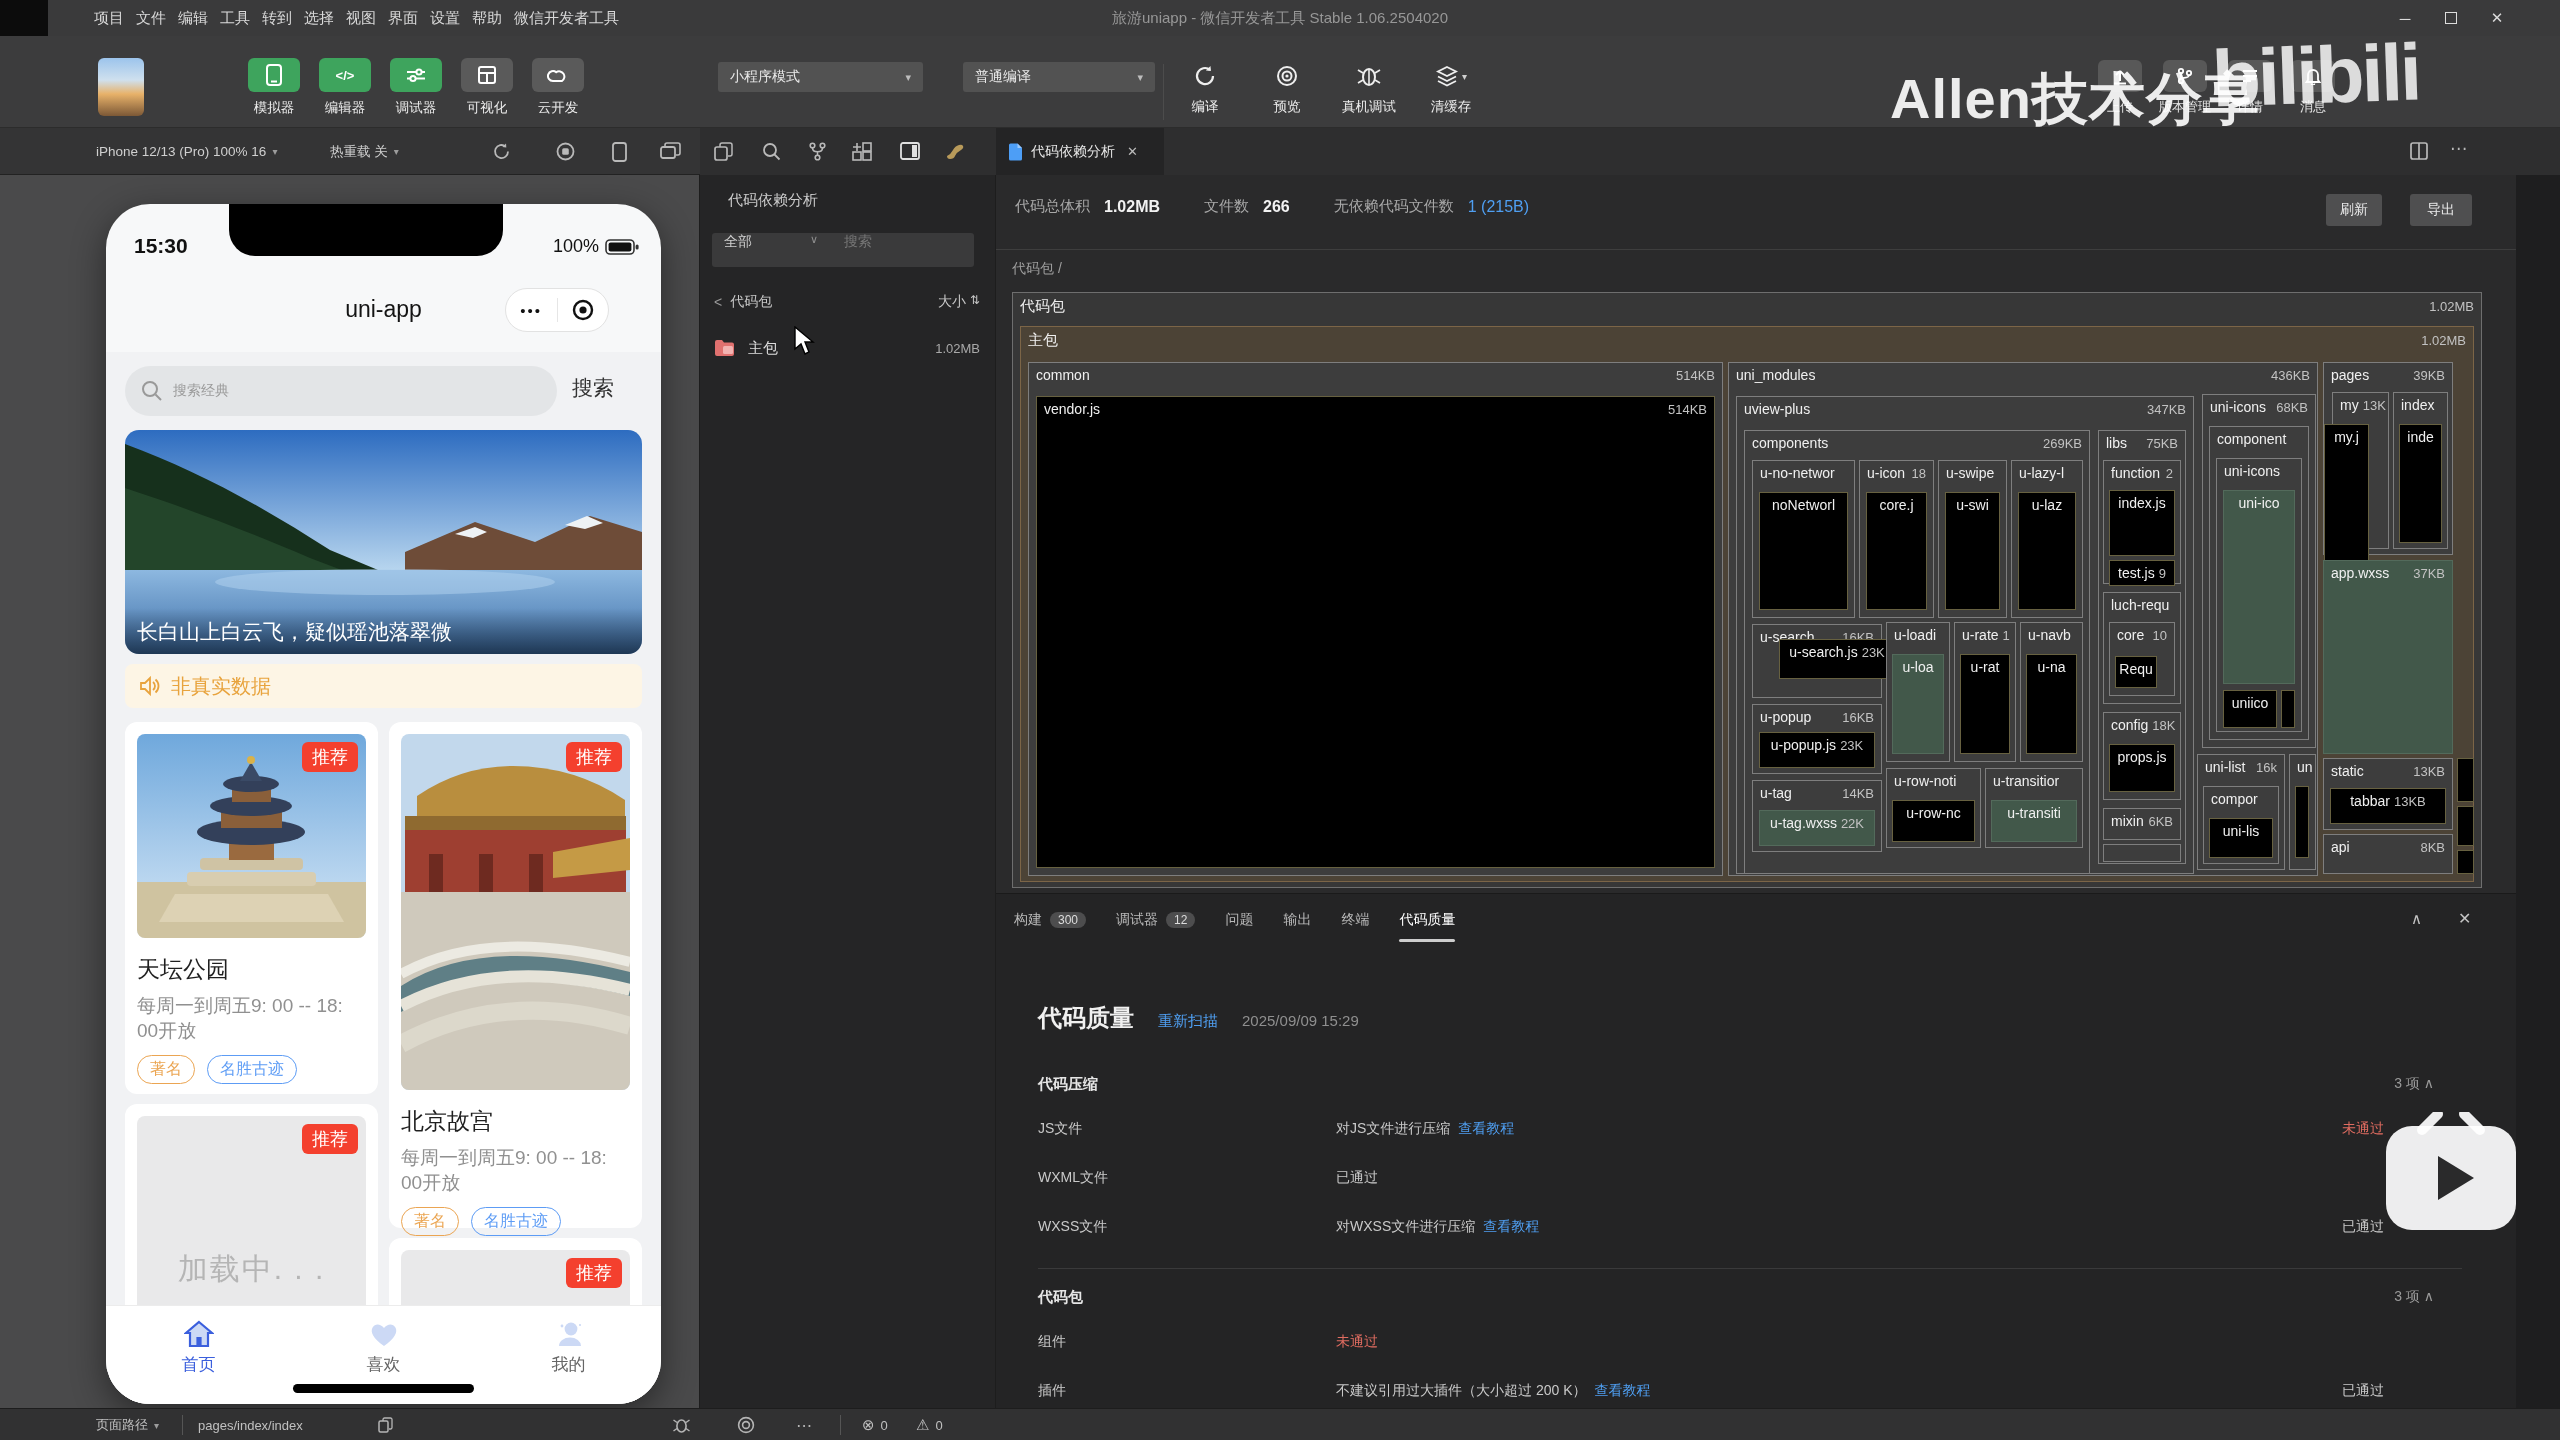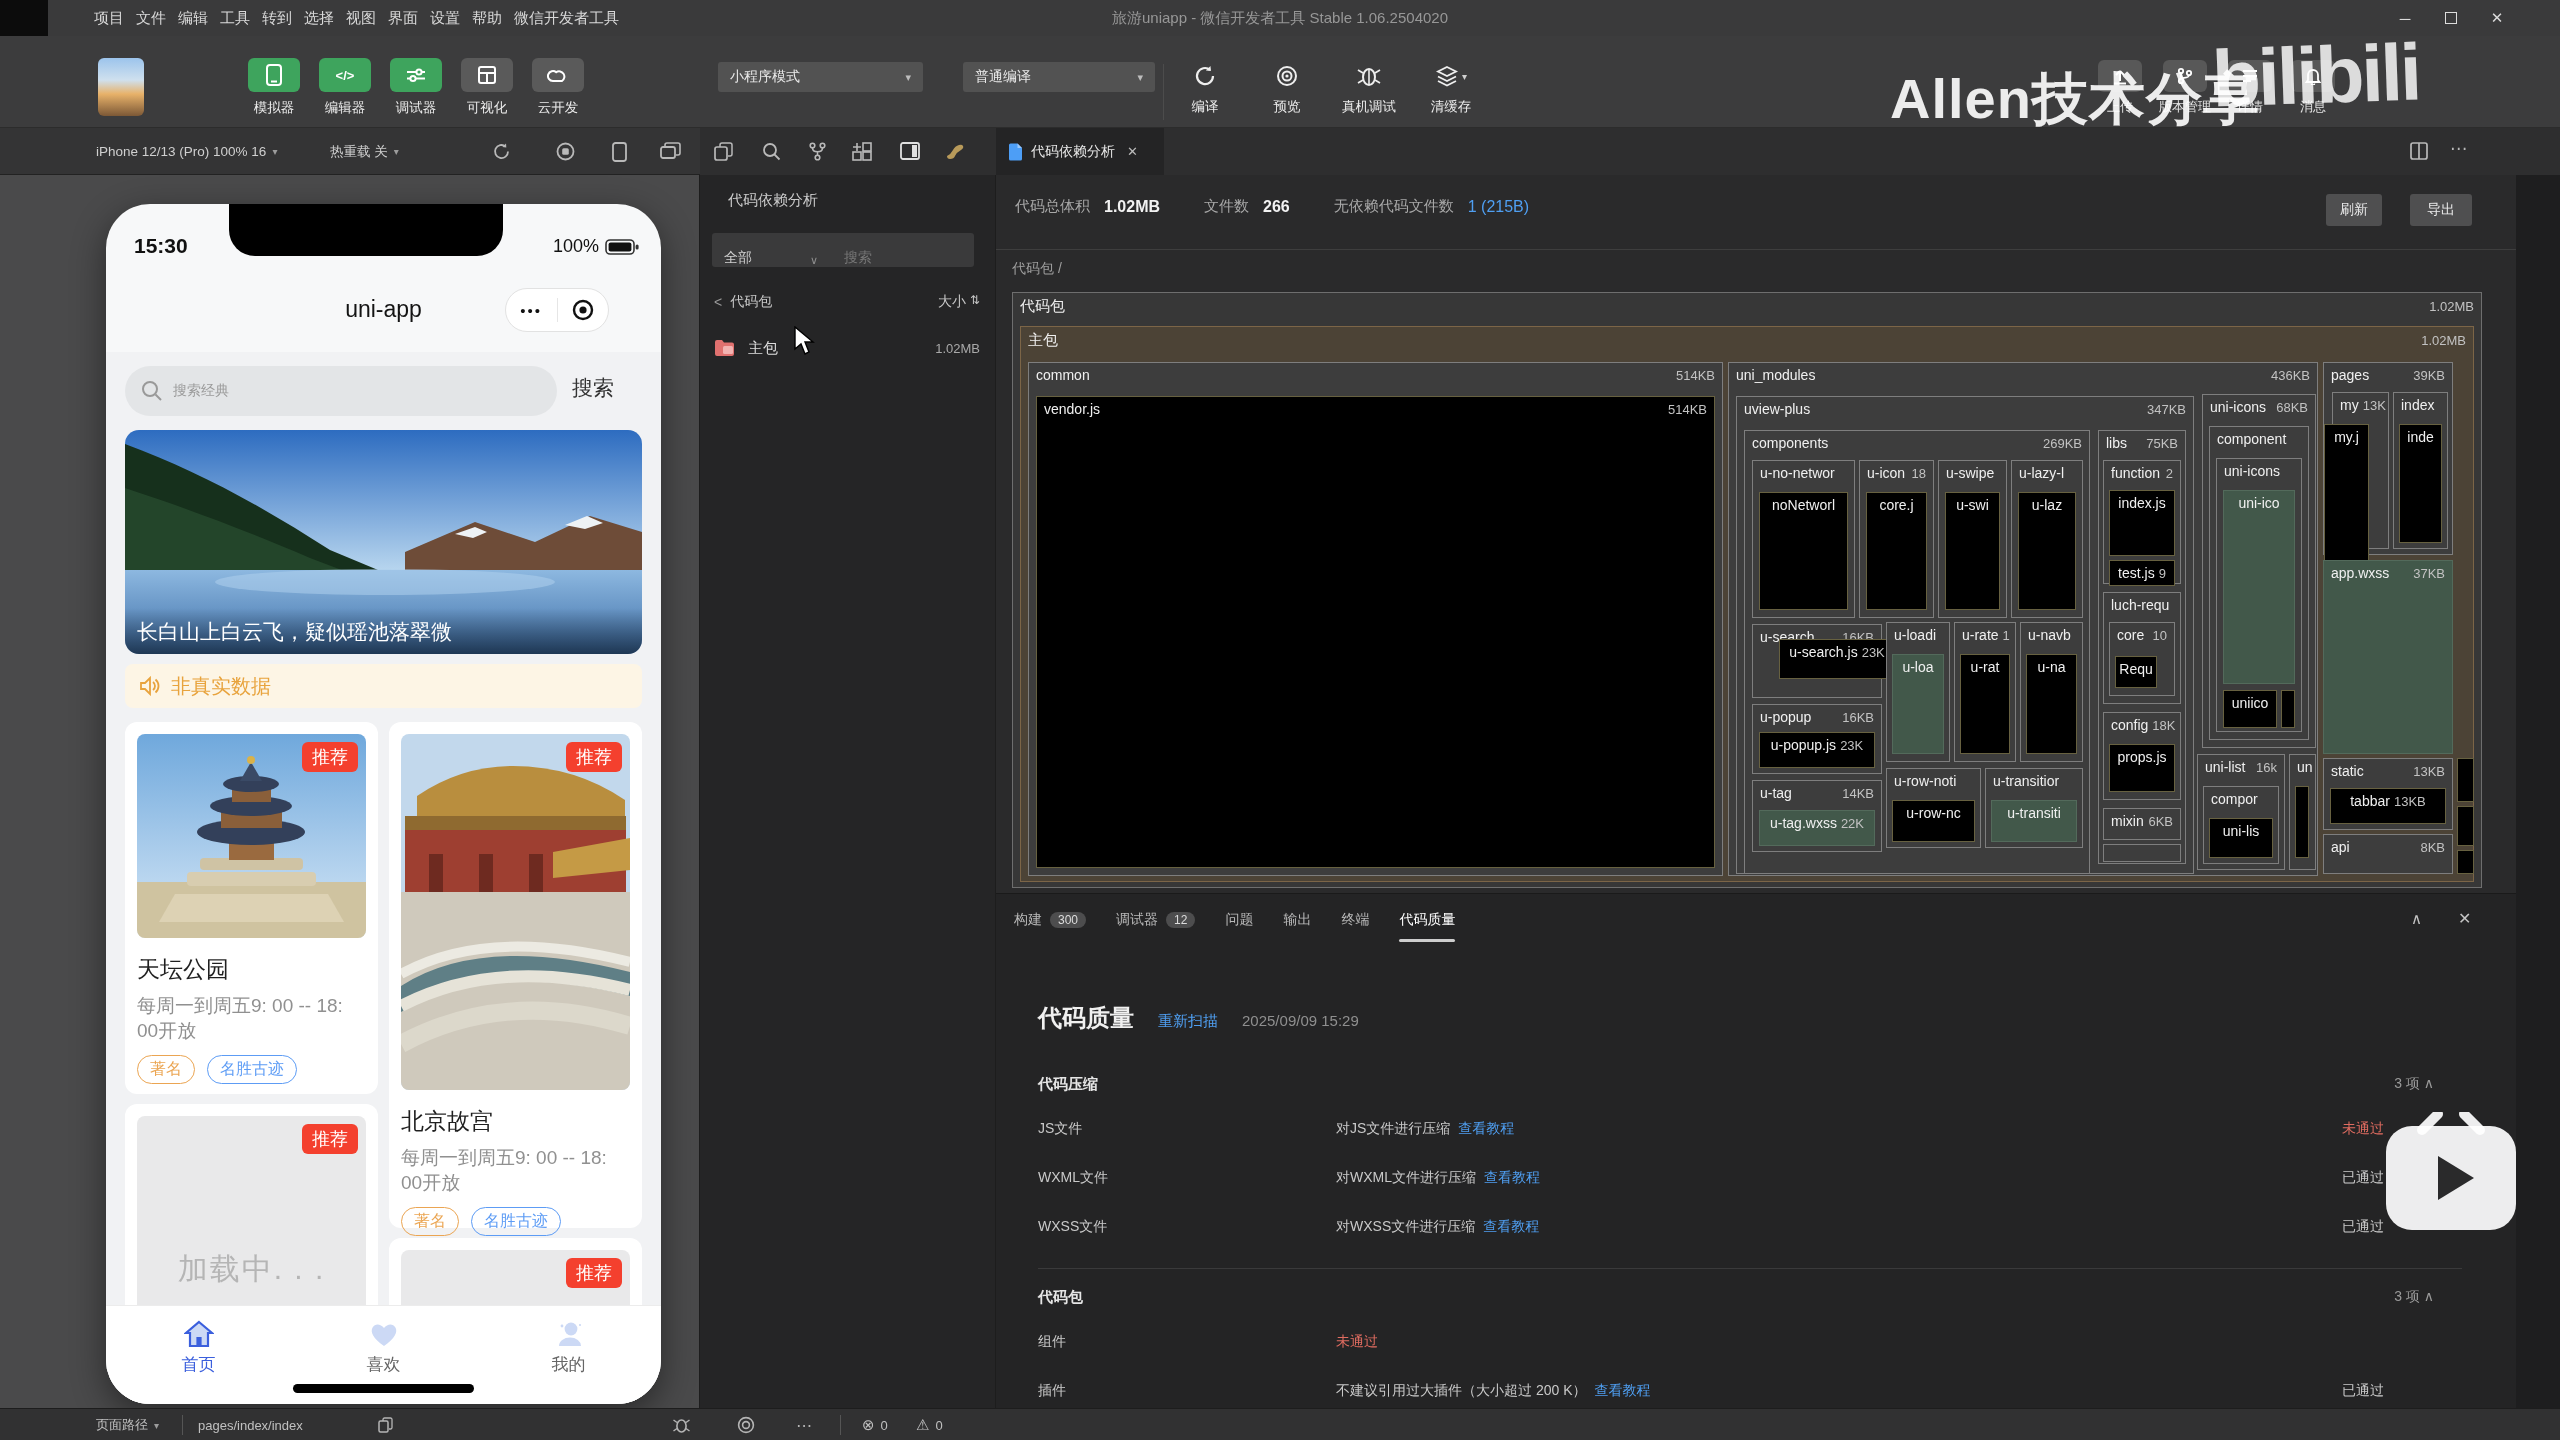--- a/index.html
+++ b/index.html
@@ -89,21 +89,21 @@
 .loadtxt{font-size:30px;color:#b5b5b5;letter-spacing:2px}
 #ph-tabbar{position:absolute;left:0;top:953px;width:555px;height:99px;background:#fff;border-top:1px solid #ececec;display:flex;z-index:5}
 .tabitem{flex:1;display:flex;flex-direction:column;align-items:center;justify-content:center;gap:5px;padding-bottom:14px}
 .tabitem .tlabel{font-size:17px;color:#666}
 .tabitem.active .tlabel{color:#3b5fdd}
 #ph-homebar{position:absolute;left:187px;top:1032px;width:181px;height:9px;background:#000;border-radius:5px;z-index:6}
 
 
 #deppanel{position:absolute;left:700px;top:175px;width:296px;height:1233px;background:#252526;border-right:1px solid #1d1d1d}
 #dp-title{position:absolute;left:28px;top:16px;font-size:15px;color:#cccccc}
-#dp-filter{position:absolute;left:12px;top:58px;width:262px;height:34px;background:#3a3a3b;border-radius:3px;display:flex;align-items:flex-end;padding:0 12px;font-size:14px}
+#dp-filter{position:absolute;left:12px;top:58px;width:262px;height:34px;background:#3a3a3b;border-radius:3px;display:flex;align-items:flex-start;padding:0 12px;font-size:14px}
 #dp-filter .fval{color:#d0d0d0}
 #dp-filter .fcaret{color:#8f8f8f;font-size:11px;margin-left:58px}
 #dp-filter .fsearch{color:#767676;margin-left:26px}
 #dp-back{position:absolute;left:14px;top:118px;width:266px;display:flex;align-items:center;font-size:14px;color:#c8c8c8}
 #dp-back .sort{margin-left:auto;display:flex;gap:4px;color:#c8c8c8}
 #dp-item{position:absolute;left:14px;top:156px;width:266px;height:34px;display:flex;align-items:center;gap:12px}
 #dp-item .iname{font-size:15px;color:#dedede}
 #dp-item .isize{margin-left:auto;font-size:13px;color:#a9a9a9}
 #cursor{position:absolute;left:793px;top:326px;z-index:30;pointer-events:none}
 
@@ -1087,21 +1087,20 @@
             <span class="qsec-t">代码压缩</span>
             <span class="qsec-c">3 项 ∧</span>
           </div>
           <div class="qrow">
             <span class="qname">JS文件</span>
             <span class="qdesc">对JS文件进行压缩<span class="qlink">查看教程</span></span>
             <span class="qstatus fail">未通过</span>
           </div>
           <div class="qrow">
             <span class="qname">WXML文件</span>
-            <span class="qdesc">对WXML文件进行压缩<span class="qlink">查看教程</span></span>
             <span class="qstatus">已通过</span>
           </div>
           <div class="qrow">
             <span class="qname">WXSS文件</span>
             <span class="qdesc">对WXSS文件进行压缩<span class="qlink">查看教程</span></span>
             <span class="qstatus">已通过</span>
           </div>
         </div>
         <div class="qsec">
           <div class="qsec-h">

